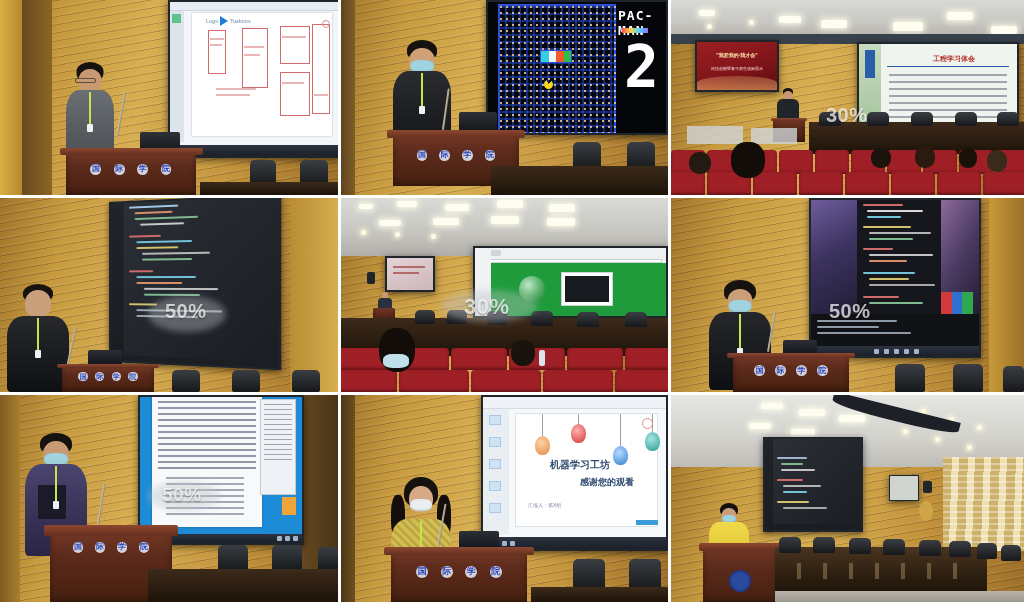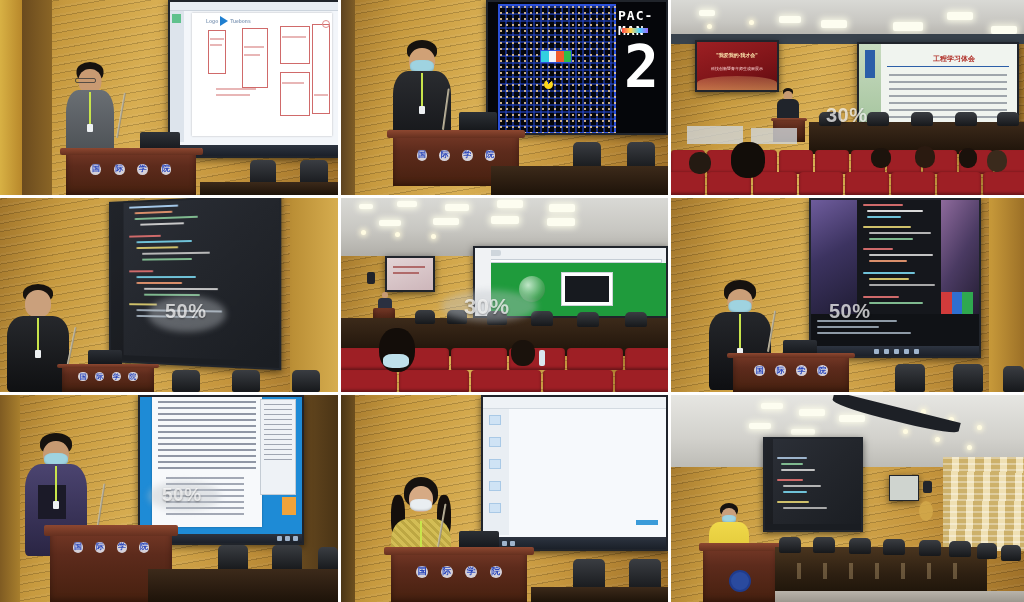--- a/index.html
+++ b/index.html
@@ -702,20 +702,36 @@
     <div class="screen" style="left:140px;top:0px;width:187px;height:156px;">
       <div class="slide" style="background:#f6f9fc;">
         <div style="position:absolute;left:0;top:0;right:0;height:12px;background:#eef2f6;border-bottom:1px solid #d3dae1;"></div>
         <div style="position:absolute;left:0;top:12px;width:26px;bottom:14px;background:#e9eef3;">
           <div style="position:absolute;left:6px;top:6px;width:12px;height:10px;background:#cfe3f5;border:1px solid #a9c9e6;"></div>
           <div style="position:absolute;left:6px;top:28px;width:12px;height:10px;background:#cfe3f5;border:1px solid #a9c9e6;"></div>
           <div style="position:absolute;left:6px;top:50px;width:12px;height:10px;background:#cfe3f5;border:1px solid #a9c9e6;"></div>
           <div style="position:absolute;left:6px;top:72px;width:12px;height:10px;background:#cfe3f5;border:1px solid #a9c9e6;"></div>
           <div style="position:absolute;left:6px;top:94px;width:12px;height:10px;background:#cfe3f5;border:1px solid #a9c9e6;"></div>
         </div>
+        <div style="position:absolute;left:32px;top:16px;right:8px;bottom:22px;background:#ffffff;border:1px solid #dbe2e8;">
+
+          <div class="bulb-cord" style="left:26px;height:22px;"></div>
+          <div class="bulb" style="left:19px;top:22px;width:15px;height:19px;background:radial-gradient(circle at 40% 35%,#ffd2a6,#e08a45);"></div>
+          <div class="bulb-cord" style="left:62px;height:10px;"></div>
+          <div class="bulb" style="left:55px;top:10px;width:15px;height:19px;background:radial-gradient(circle at 40% 35%,#ffb0b0,#d03a3a);"></div>
+          <div class="bulb-cord" style="left:104px;height:32px;"></div>
+          <div class="bulb" style="left:97px;top:32px;width:15px;height:19px;background:radial-gradient(circle at 40% 35%,#b8dcff,#2f7fd0);"></div>
+          <div class="bulb-cord" style="left:136px;height:18px;"></div>
+          <div class="bulb" style="left:129px;top:18px;width:15px;height:19px;background:radial-gradient(circle at 40% 35%,#a8e6e0,#2a9c94);"></div>
+          <div style="position:absolute;right:4px;top:4px;width:11px;height:11px;border:1px solid #e08a8a;border-radius:50%;"></div>
+
+          <div class="cn-text" style="left:34px;top:44px;font-size:10px;color:#2d4a6e;">机器学习工坊</div>
+          <div class="cn-text" style="left:64px;top:62px;font-size:9px;color:#2d4a6e;">感谢您的观看</div>
+          <div class="cn-text" style="left:12px;top:88px;font-size:5px;color:#7a889a;font-weight:normal;">汇报人：第X组</div>
+        </div>
         <div style="position:absolute;right:8px;bottom:24px;width:22px;height:5px;background:#3a9bd9;"></div>
         <div class="taskbar" style="height:12px;">
           <i></i>
             <i></i>
             <i></i>
             <i></i>
         </div>
       </div>
     </div>
 

